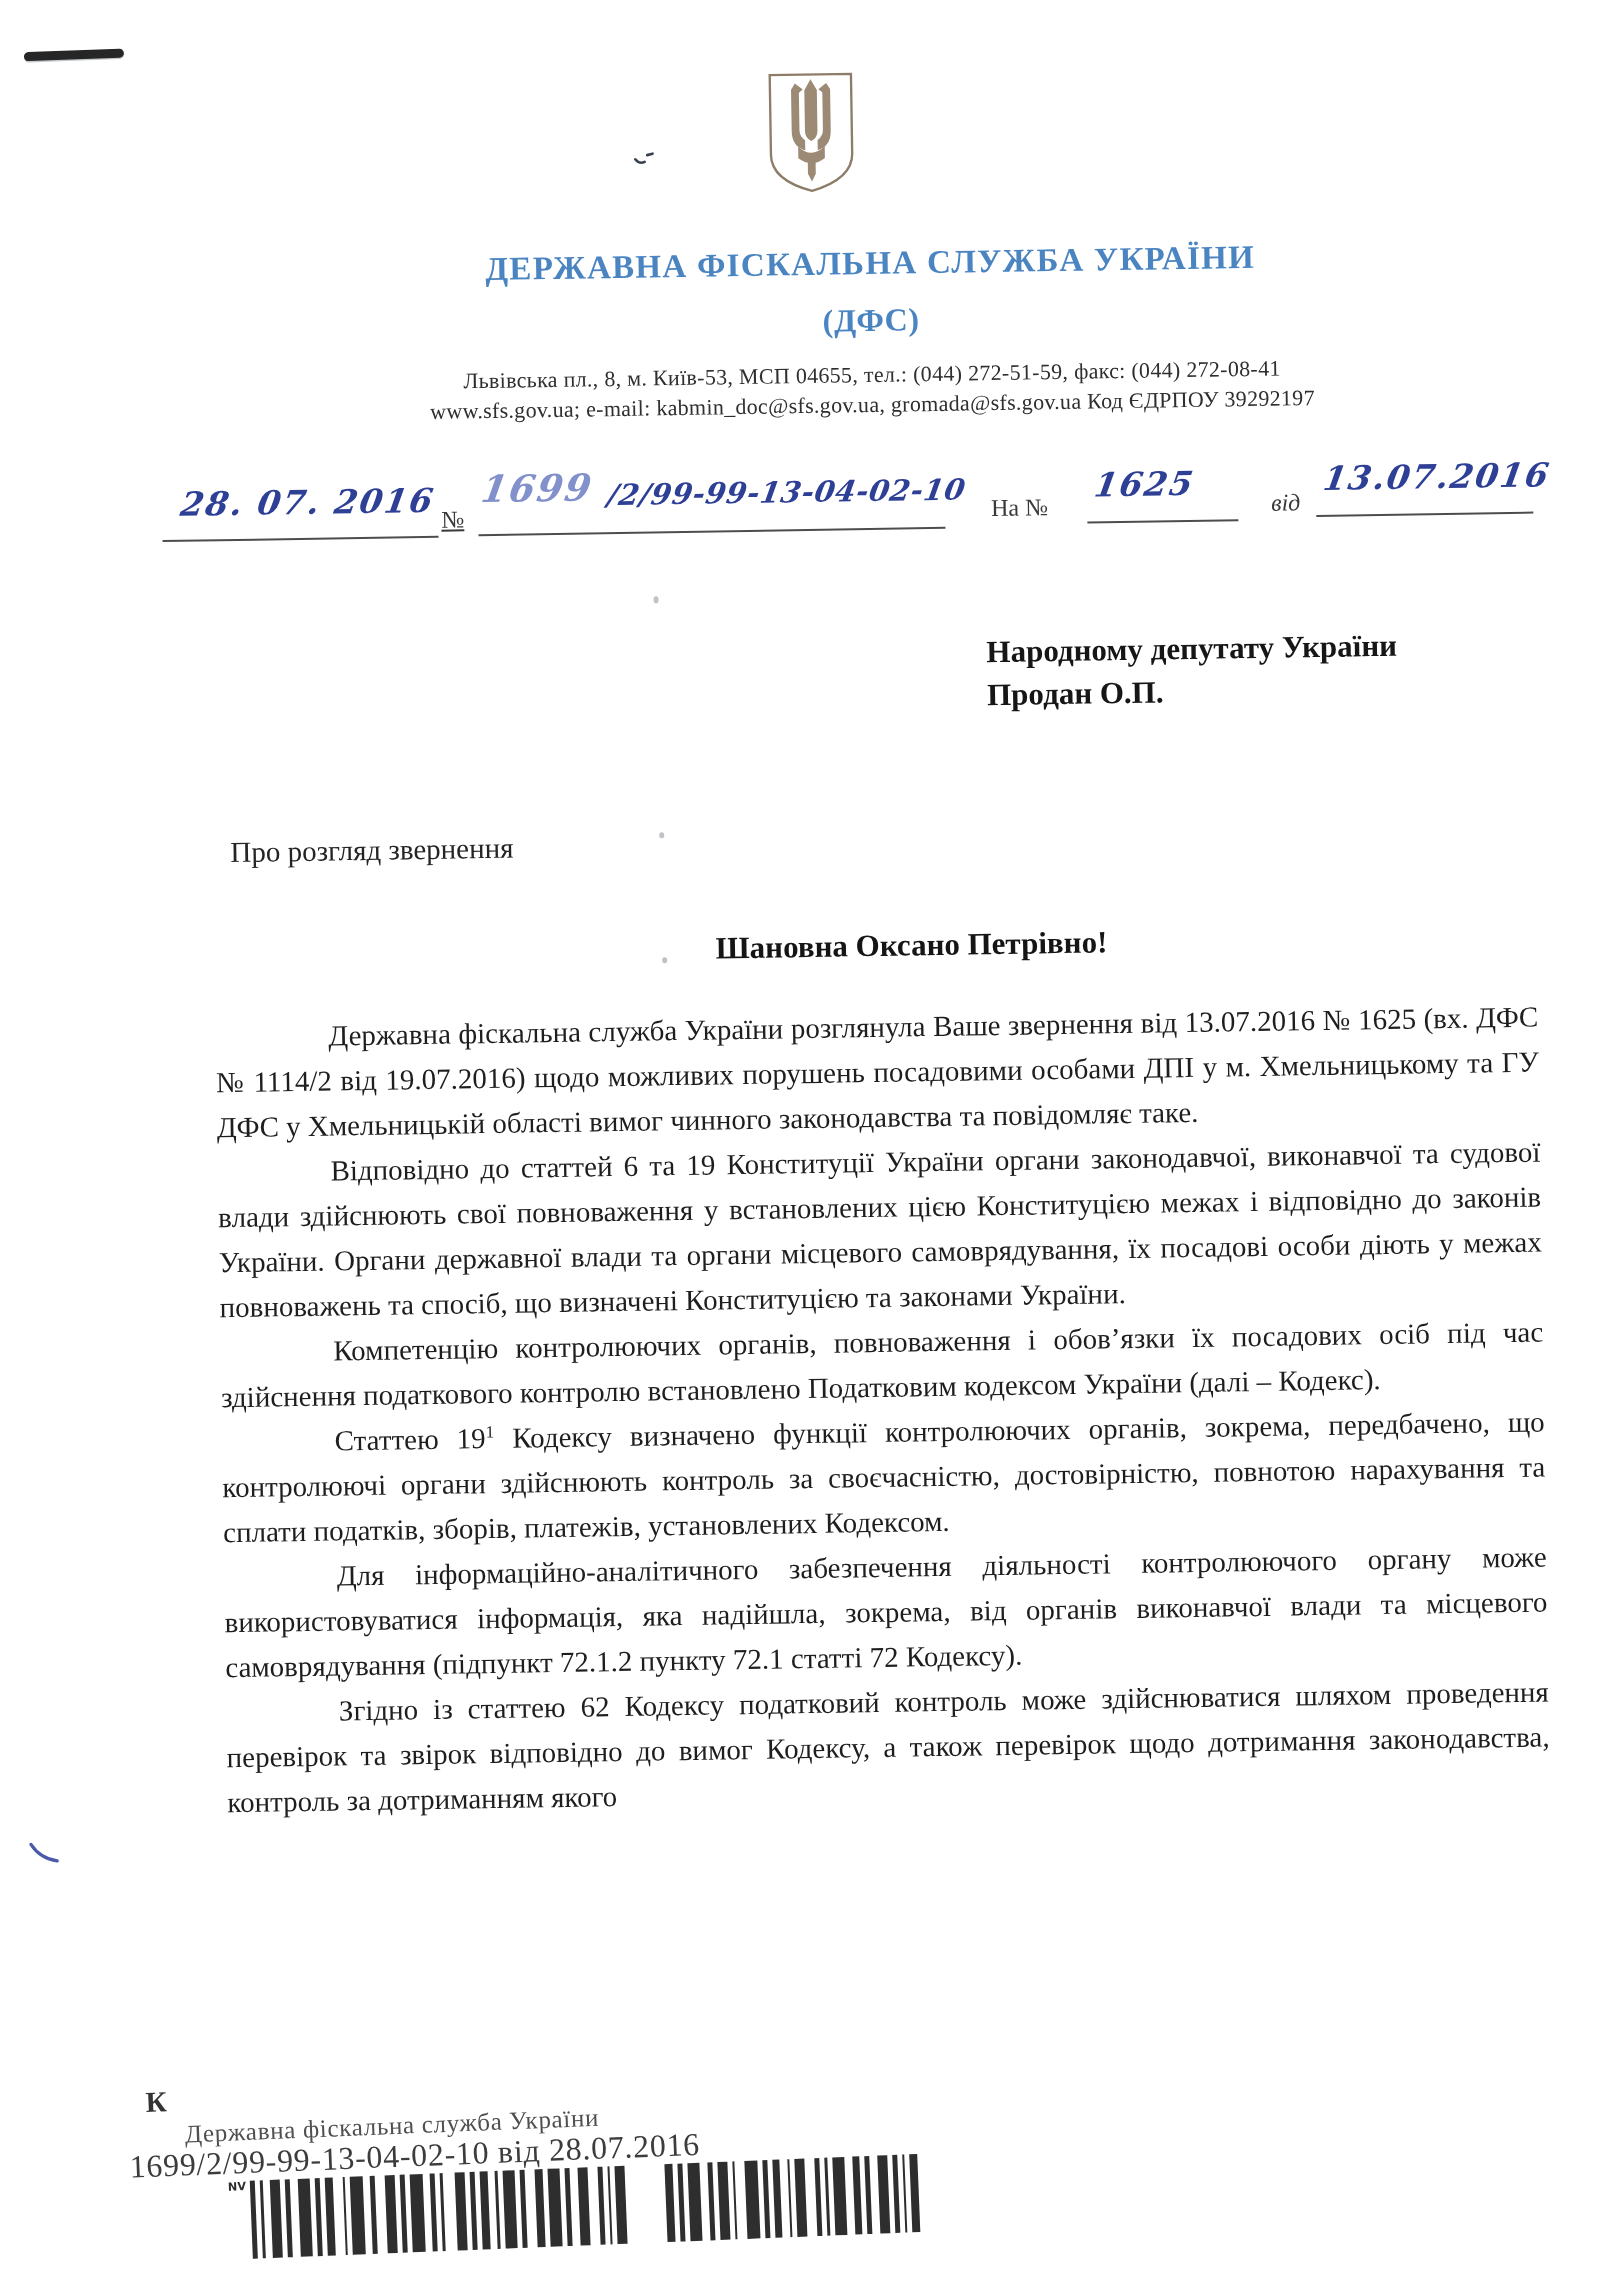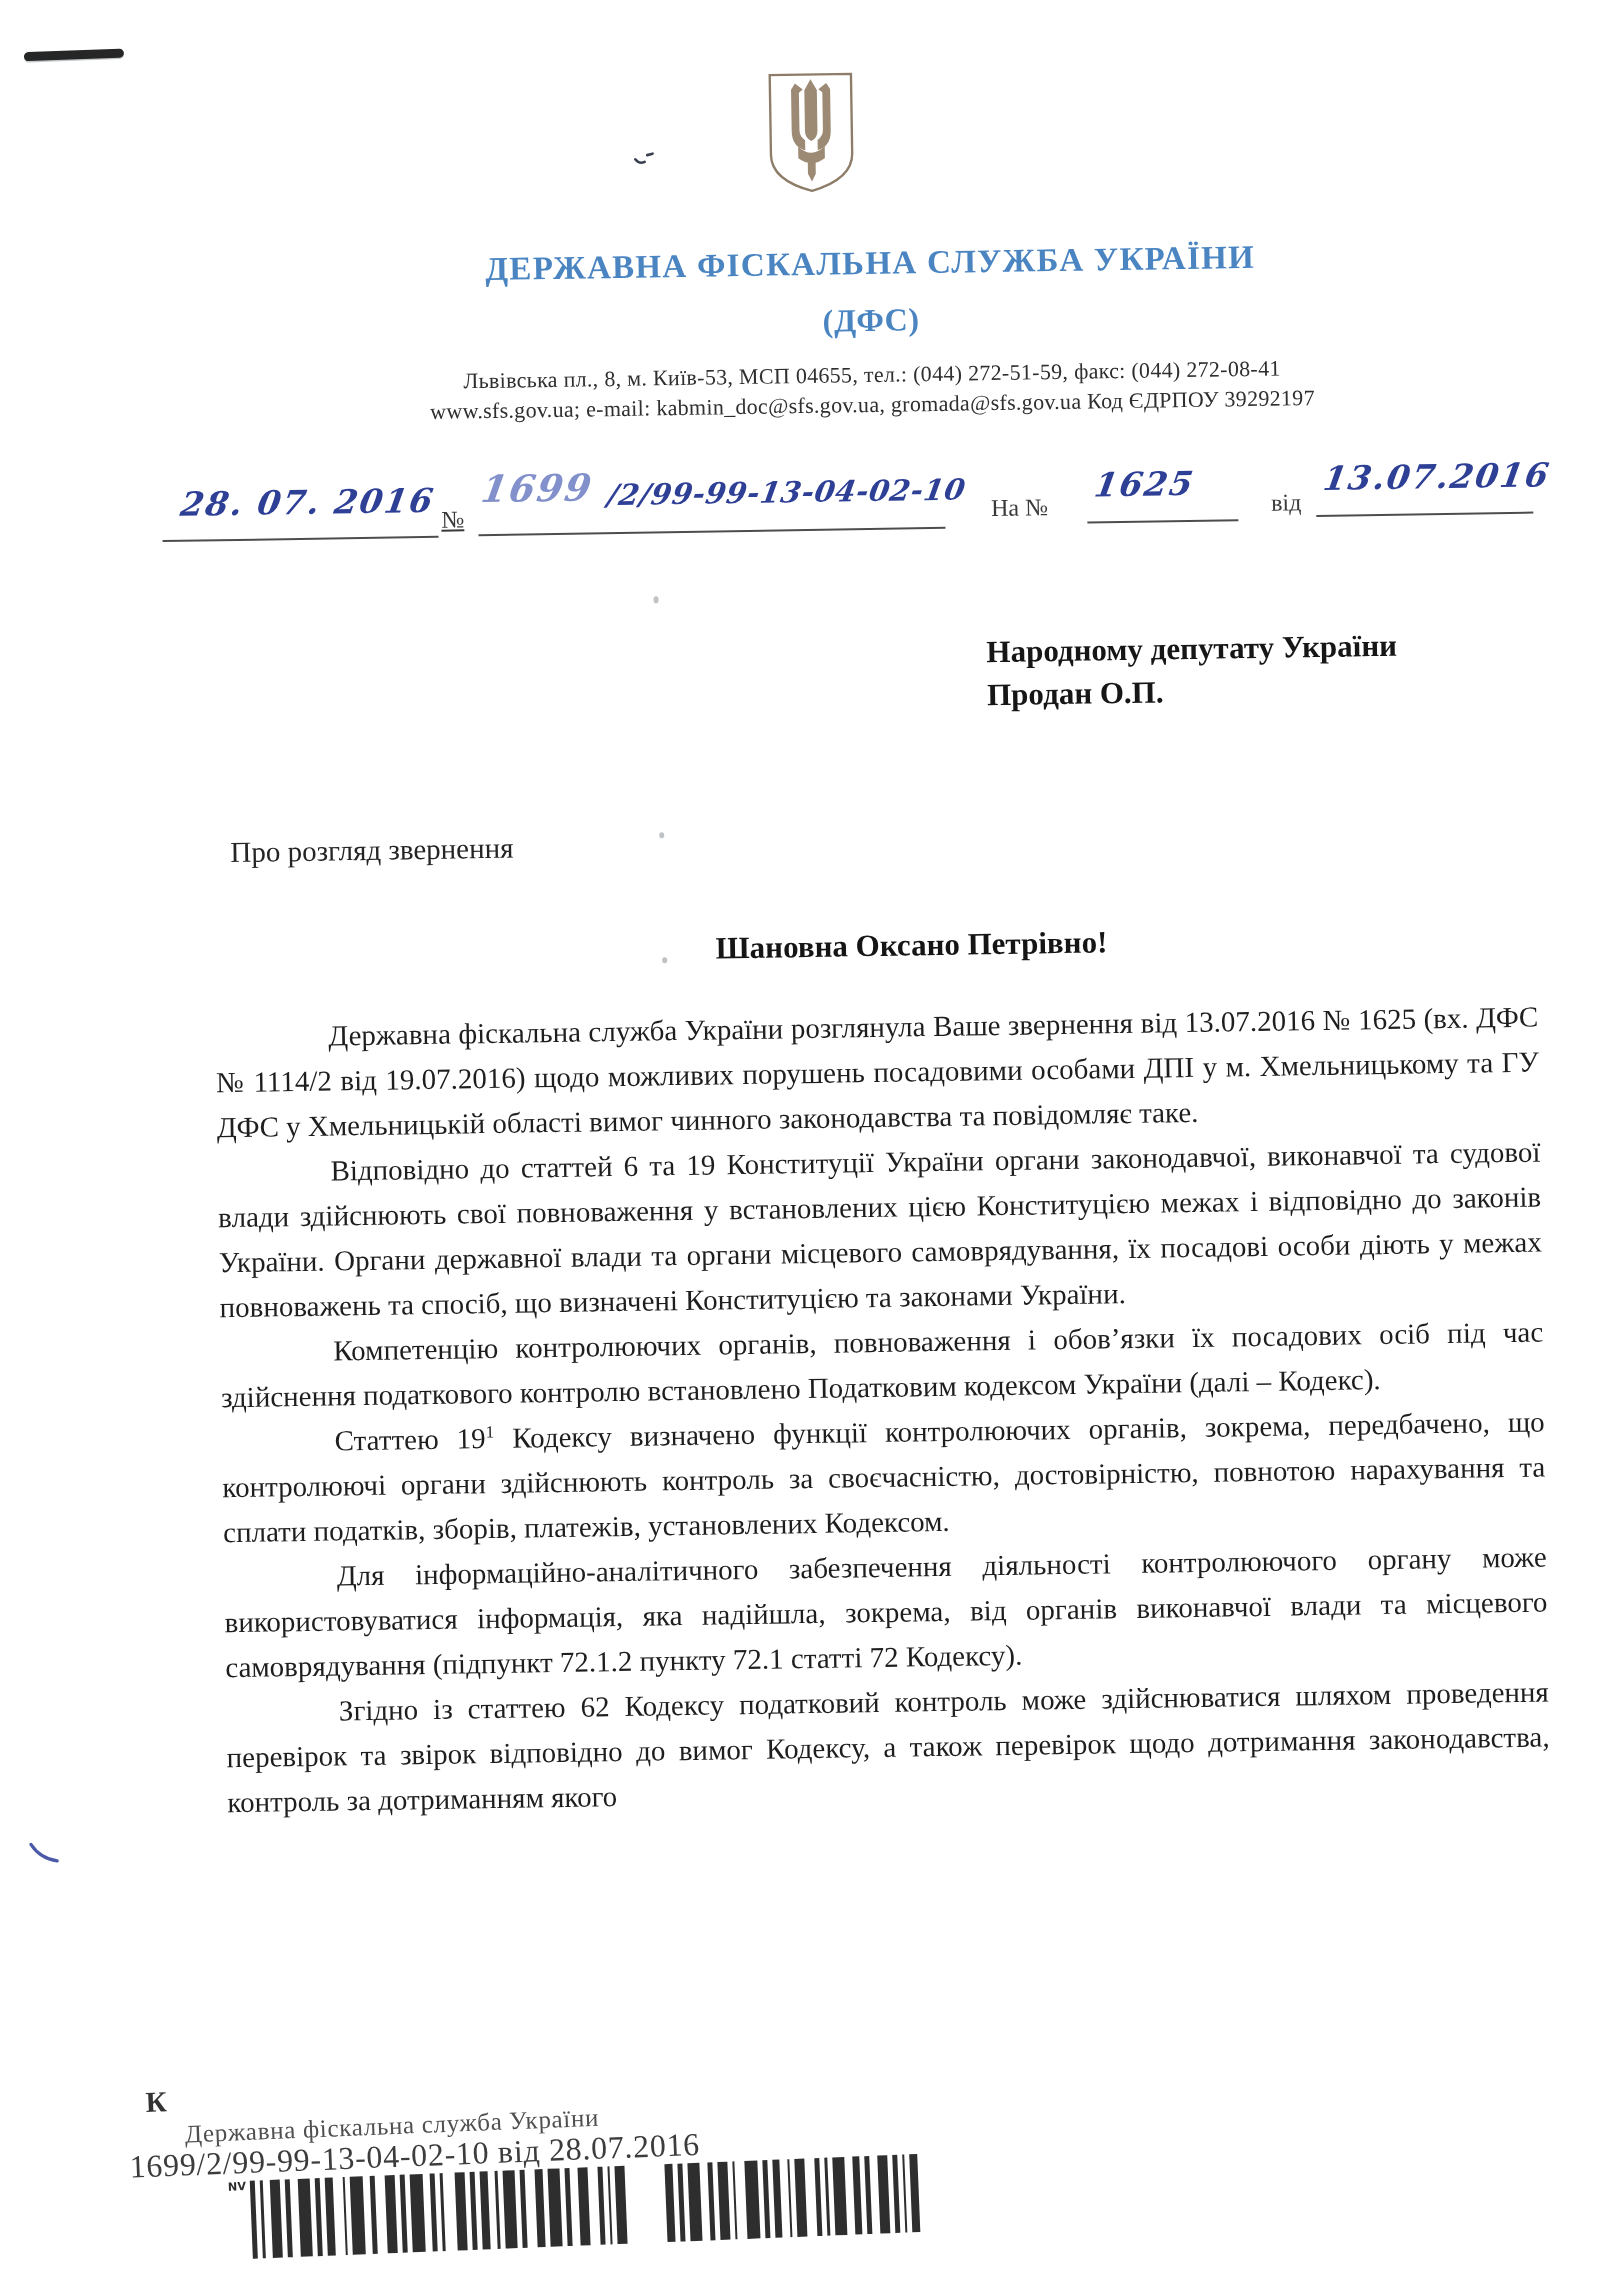--- a/index.html
+++ b/index.html
@@ -140,21 +140,21 @@
 
     <span class="ref-label" style="left:451px;top:501px;text-decoration:underline;">№</span>
     <span class="hw hw-light" style="left:492px;top:462px;font-size:37px;">1699</span>
     <span class="hw" style="left:618px;top:475px;font-size:29px;letter-spacing:0.7px;">/2/99-99-13-04-02-10</span>
     <div class="uline" style="left:488px;top:529px;width:467px;"></div>
 
     <span class="ref-label" style="left:1001px;top:498px;">На №</span>
     <span class="hw" style="left:1105px;top:470px;">1625</span>
     <div class="uline" style="left:1097px;top:526px;width:151px;"></div>
 
-    <span class="ref-label" style="left:1281px;top:497px;">від</span>
+    <span class="ref-label" style="left:1281px;top:497px;font-style:italic;">від</span>
     <span class="hw" style="left:1334px;top:467px;">13.07.2016</span>
     <div class="uline" style="left:1326px;top:523px;width:217px;"></div>
 
     <div class="recipient">
       <div>Народному депутату України</div>
       <div>Продан О.П.</div>
     </div>
 
     <div class="subject">Про розгляд звернення</div>
 

